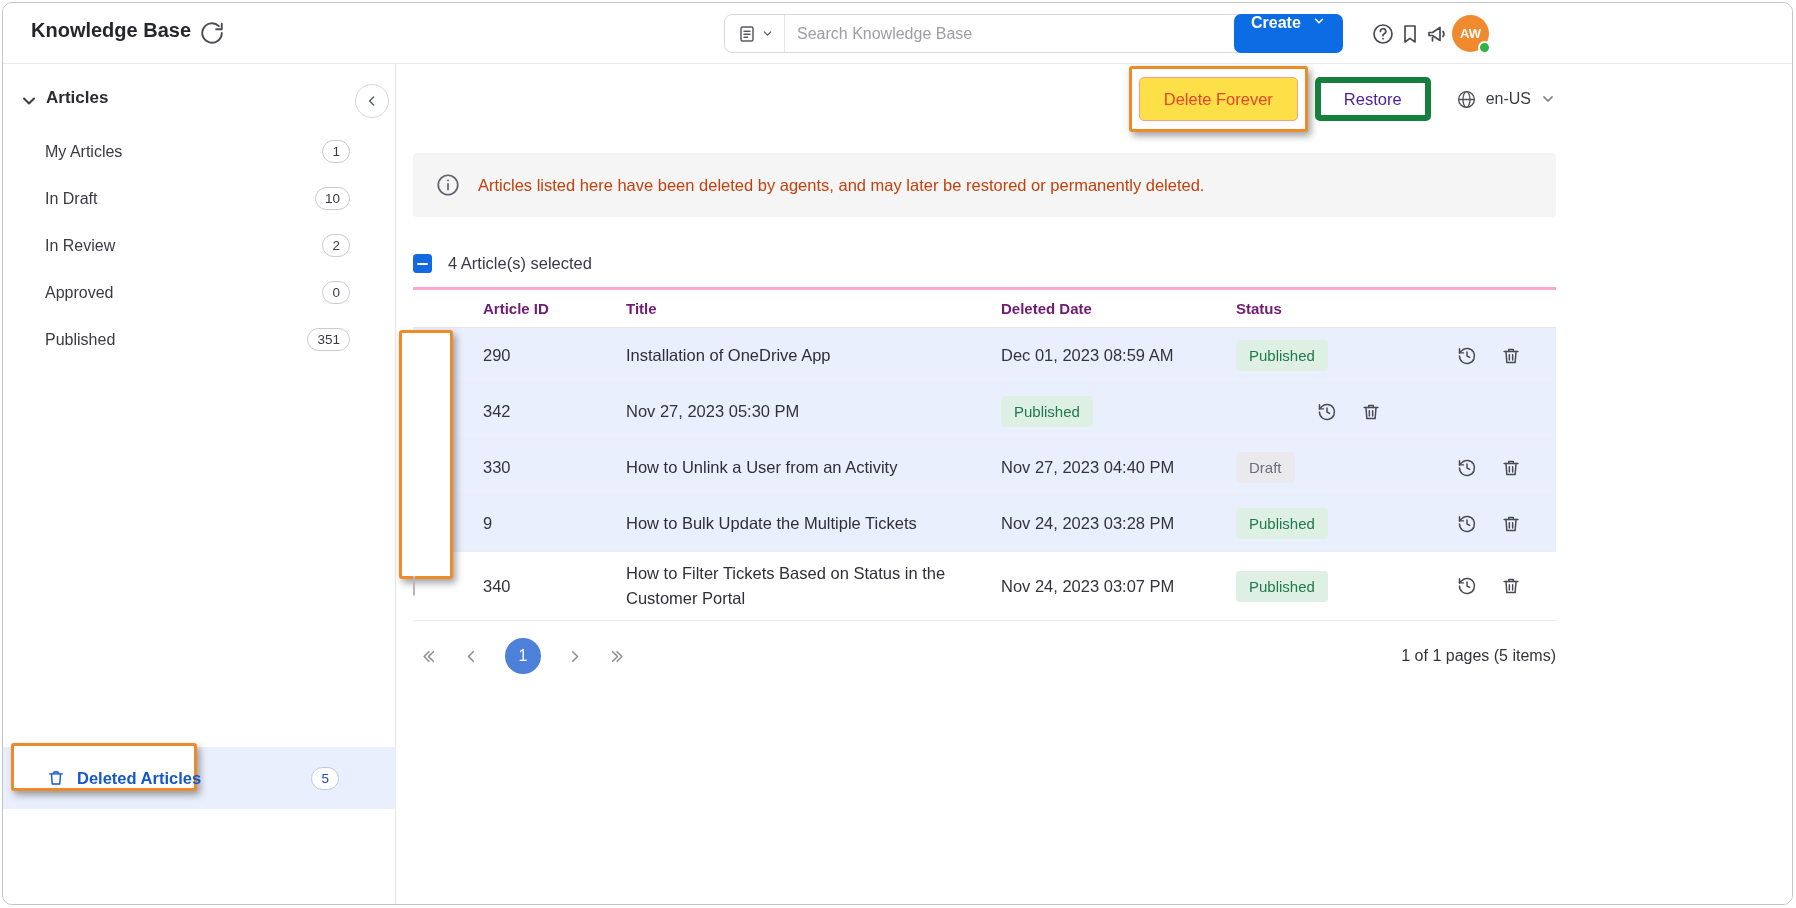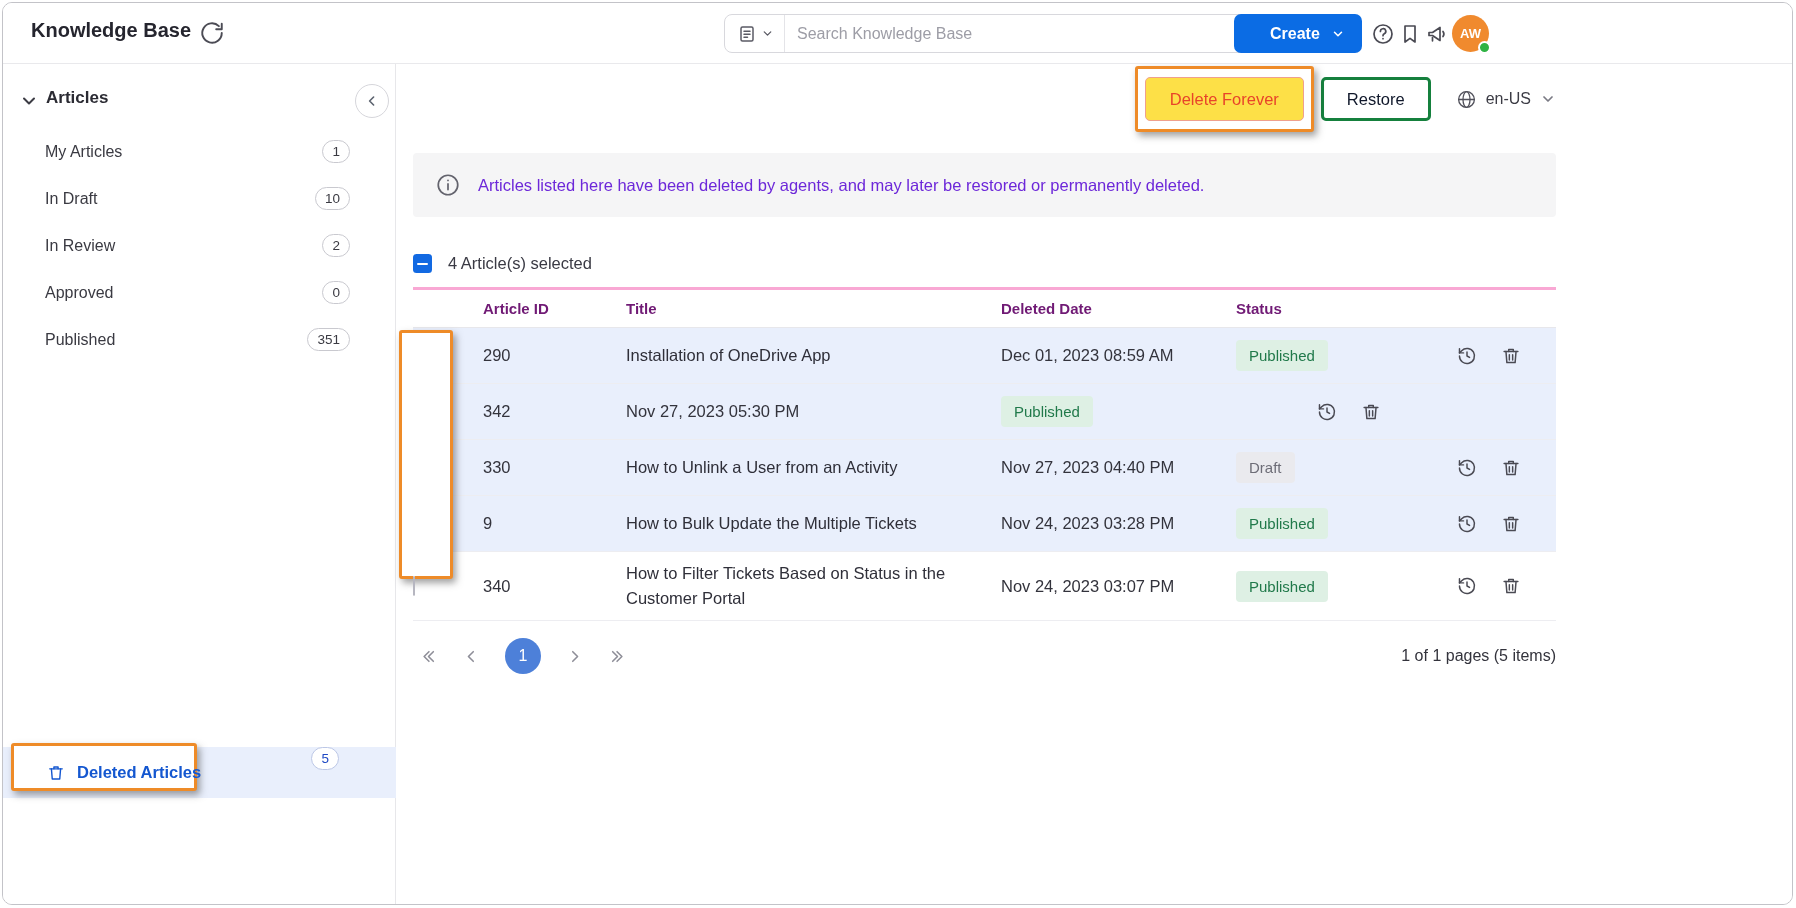--- a/index.html
+++ b/index.html
@@ -21,21 +21,21 @@
   .header { position:absolute; left:0; top:0; right:0; height:61px; background:#fff; border-bottom:1px solid #e9e9ec; z-index:10; }
   .kb-title { position:absolute; left:28px; top:16px; font-size:20px; font-weight:700; color:#25252e; }
   .refresh-btn { position:absolute; left:196px; top:17px; width:26px; height:26px; color:#4c4c55; cursor:pointer; }
 
   .searchbox { position:absolute; left:721px; top:11px; width:588px; height:39px; border:1px solid #d8d8dd; border-radius:8px; display:flex; align-items:center; background:#fff; }
   .search-scope { display:flex; align-items:center; gap:4px; padding:0 10px 0 12px; height:100%; border-right:1px solid #e4e4e8; color:#5a5a64; cursor:pointer; }
   .search-input { flex:1; border:none; outline:none; font-size:16px; color:#33333c; padding:0 12px; background:transparent; font-family:"Liberation Sans",sans-serif; }
   .search-input::placeholder { color:#9d9da6; }
   .search-filter { padding:0 13px; color:#55555f; cursor:pointer; }
 
-  .create-btn { position:absolute; left:1231px; top:11px; height:39px; padding:0 17px 0 36px; background:#0b6ce4; color:#fff; border:none; border-radius:7px; font-size:16px; font-weight:700; display:flex; align-items:center; gap:11px; cursor:pointer; font-family:"Liberation Sans",sans-serif; }
+  .create-btn { position:absolute; left:1231px; top:11px; height:39px; padding:0 17px 0 17px; background:#0b6ce4; color:#fff; border:none; border-radius:7px; font-size:16px; font-weight:700; display:flex; align-items:flex-start; gap:11px; cursor:pointer; font-family:"Liberation Sans",sans-serif; }
 
   .header-icons { position:absolute; left:1368px; top:12px; display:flex; align-items:center; gap:3px; color:#4a4a53; }
   .hicon { width:24px; height:24px; cursor:pointer; }
   .avatar { position:relative; width:37px; height:37px; border-radius:50%; background:#f08a2e; color:#fff; font-size:13px; font-weight:700; display:flex; align-items:center; justify-content:center; cursor:pointer; }
   .avatar .dot { position:absolute; right:-2px; bottom:-2px; width:13px; height:13px; background:#2fb344; border:2px solid #fff; border-radius:50%; }
 
   
   .sidebar { position:absolute; left:0; top:61px; width:393px; bottom:0; background:#fff; border-right:1px solid #e7e7ea; }
   .side-head { position:relative; height:44px; margin-top:16px; }
   .side-caret { position:absolute; left:16px; top:11px; width:20px; height:20px; color:#3c3c44; cursor:pointer; }
@@ -44,39 +44,39 @@
 
   .side-list { margin-top:4px; }
   .side-item { height:47px; display:flex; align-items:center; justify-content:space-between; padding:0 45px 0 42px; font-size:16px; color:#3a3a42; cursor:pointer; }
   .pill { min-width:24px; text-align:center; border:1px solid #c9c9cf; border-radius:13px; padding:3px 9px; font-size:13.5px; color:#3a3a42; background:#fff; }
 
   .side-links { margin-top:15px; }
   .side-link { height:63px; border-top:1px solid #e8e8ec; display:flex; align-items:center; gap:13px; padding-left:21px; color:#1457d0; font-size:16.5px; font-weight:700; cursor:pointer; }
   .side-link:last-child { border-bottom:1px solid #e8e8ec; }
   .side-link .chev { width:18px; height:18px; color:#1457d0; }
 
-  .deleted-row { position:absolute; left:0; top:683px; width:393px; height:51px; background:#e9effc; display:flex; cursor:pointer; }
+  .deleted-row { position:absolute; left:0; top:683px; width:393px; height:62px; background:#e9effc; display:flex; align-items:center; cursor:pointer; }
   .deleted-left { position:relative; z-index:6; display:flex; align-items:center; gap:11px; margin-left:43px; color:#1457d0; font-size:16.5px; font-weight:700; }
   .deleted-left .ticon { width:20px; height:20px; }
   .deleted-pill { position:absolute; right:57px; border-color:#bcc7e6; color:#1f49c4; z-index:6; }
 
   
   .main { position:absolute; left:394px; top:61px; right:0; bottom:0; background:#fff; }
   .content { position:absolute; left:16px; top:0; width:1143px; }
 
   .toolbar { margin-top:12px; height:46px; display:flex; justify-content:flex-end; align-items:center; gap:17px; }
   .df-wrap { position:relative; }
   .df-wrap::before { content:""; position:absolute; left:-10px; right:-10px; top:-11px; bottom:-11px; background:#fff; border:3px solid #ee8b28; border-radius:3px; box-shadow:3px 4px 7px rgba(70,70,70,.5); }
   .df-btn { position:relative; z-index:1; height:44px; padding:0 24px; background:#fde047; border:1px solid #efa08d; color:#e8442a; border-radius:5px; font-size:16.5px; font-weight:500; cursor:pointer; font-family:"Liberation Sans",sans-serif; }
-  .restore-btn { height:44px; padding:0 23px; background:#fff; border:3px solid #15803d; color:#0f172a; border-radius:5px; font-size:16.5px; font-weight:500; cursor:pointer; font-family:"Liberation Sans",sans-serif; }
+  .restore-btn { height:44px; padding:0 23px; background:#fff; border:6px solid #15803d; color:#4c1d95; border-radius:5px; font-size:16.5px; font-weight:500; cursor:pointer; font-family:"Liberation Sans",sans-serif; }
   .lang { display:flex; align-items:center; gap:9px; color:#3c3c45; font-size:16px; margin-left:8px; cursor:pointer; }
   .lang .globe { width:21px; height:21px; color:#51515b; }
   .lang .chev { width:16px; height:16px; color:#7a7a84; }
 
-  .banner { margin-top:31px; height:64px; background:#f5f5f6; border-radius:4px; display:flex; align-items:center; gap:17px; padding:0 22px; color:#6d28d9; font-size:16.5px; }
+  .banner { margin-top:31px; height:64px; background:#f5f5f6; border-radius:4px; display:flex; align-items:center; gap:17px; padding:0 22px; color:#c2410c; font-size:16.5px; }
   .banner .info { width:26px; height:26px; color:#63636d; flex:none; }
 
   .selection { margin-top:37px; display:flex; align-items:center; gap:16px; }
   .sel-text { font-size:16.5px; color:#3a3a44; }
 
   .checkbox { width:19px; height:19px; border-radius:3.5px; flex:none; cursor:pointer; position:relative; }
   .checkbox.unchecked { border:1.6px solid #b6b6c0; background:#fff; }
   .checkbox.checked { background:#1269e2; }
   .checkbox.indeterminate { background:#1269e2; }
   .checkbox.indeterminate::after { content:""; position:absolute; left:4px; right:4px; top:8.5px; height:2.4px; background:#fff; border-radius:1px; }

